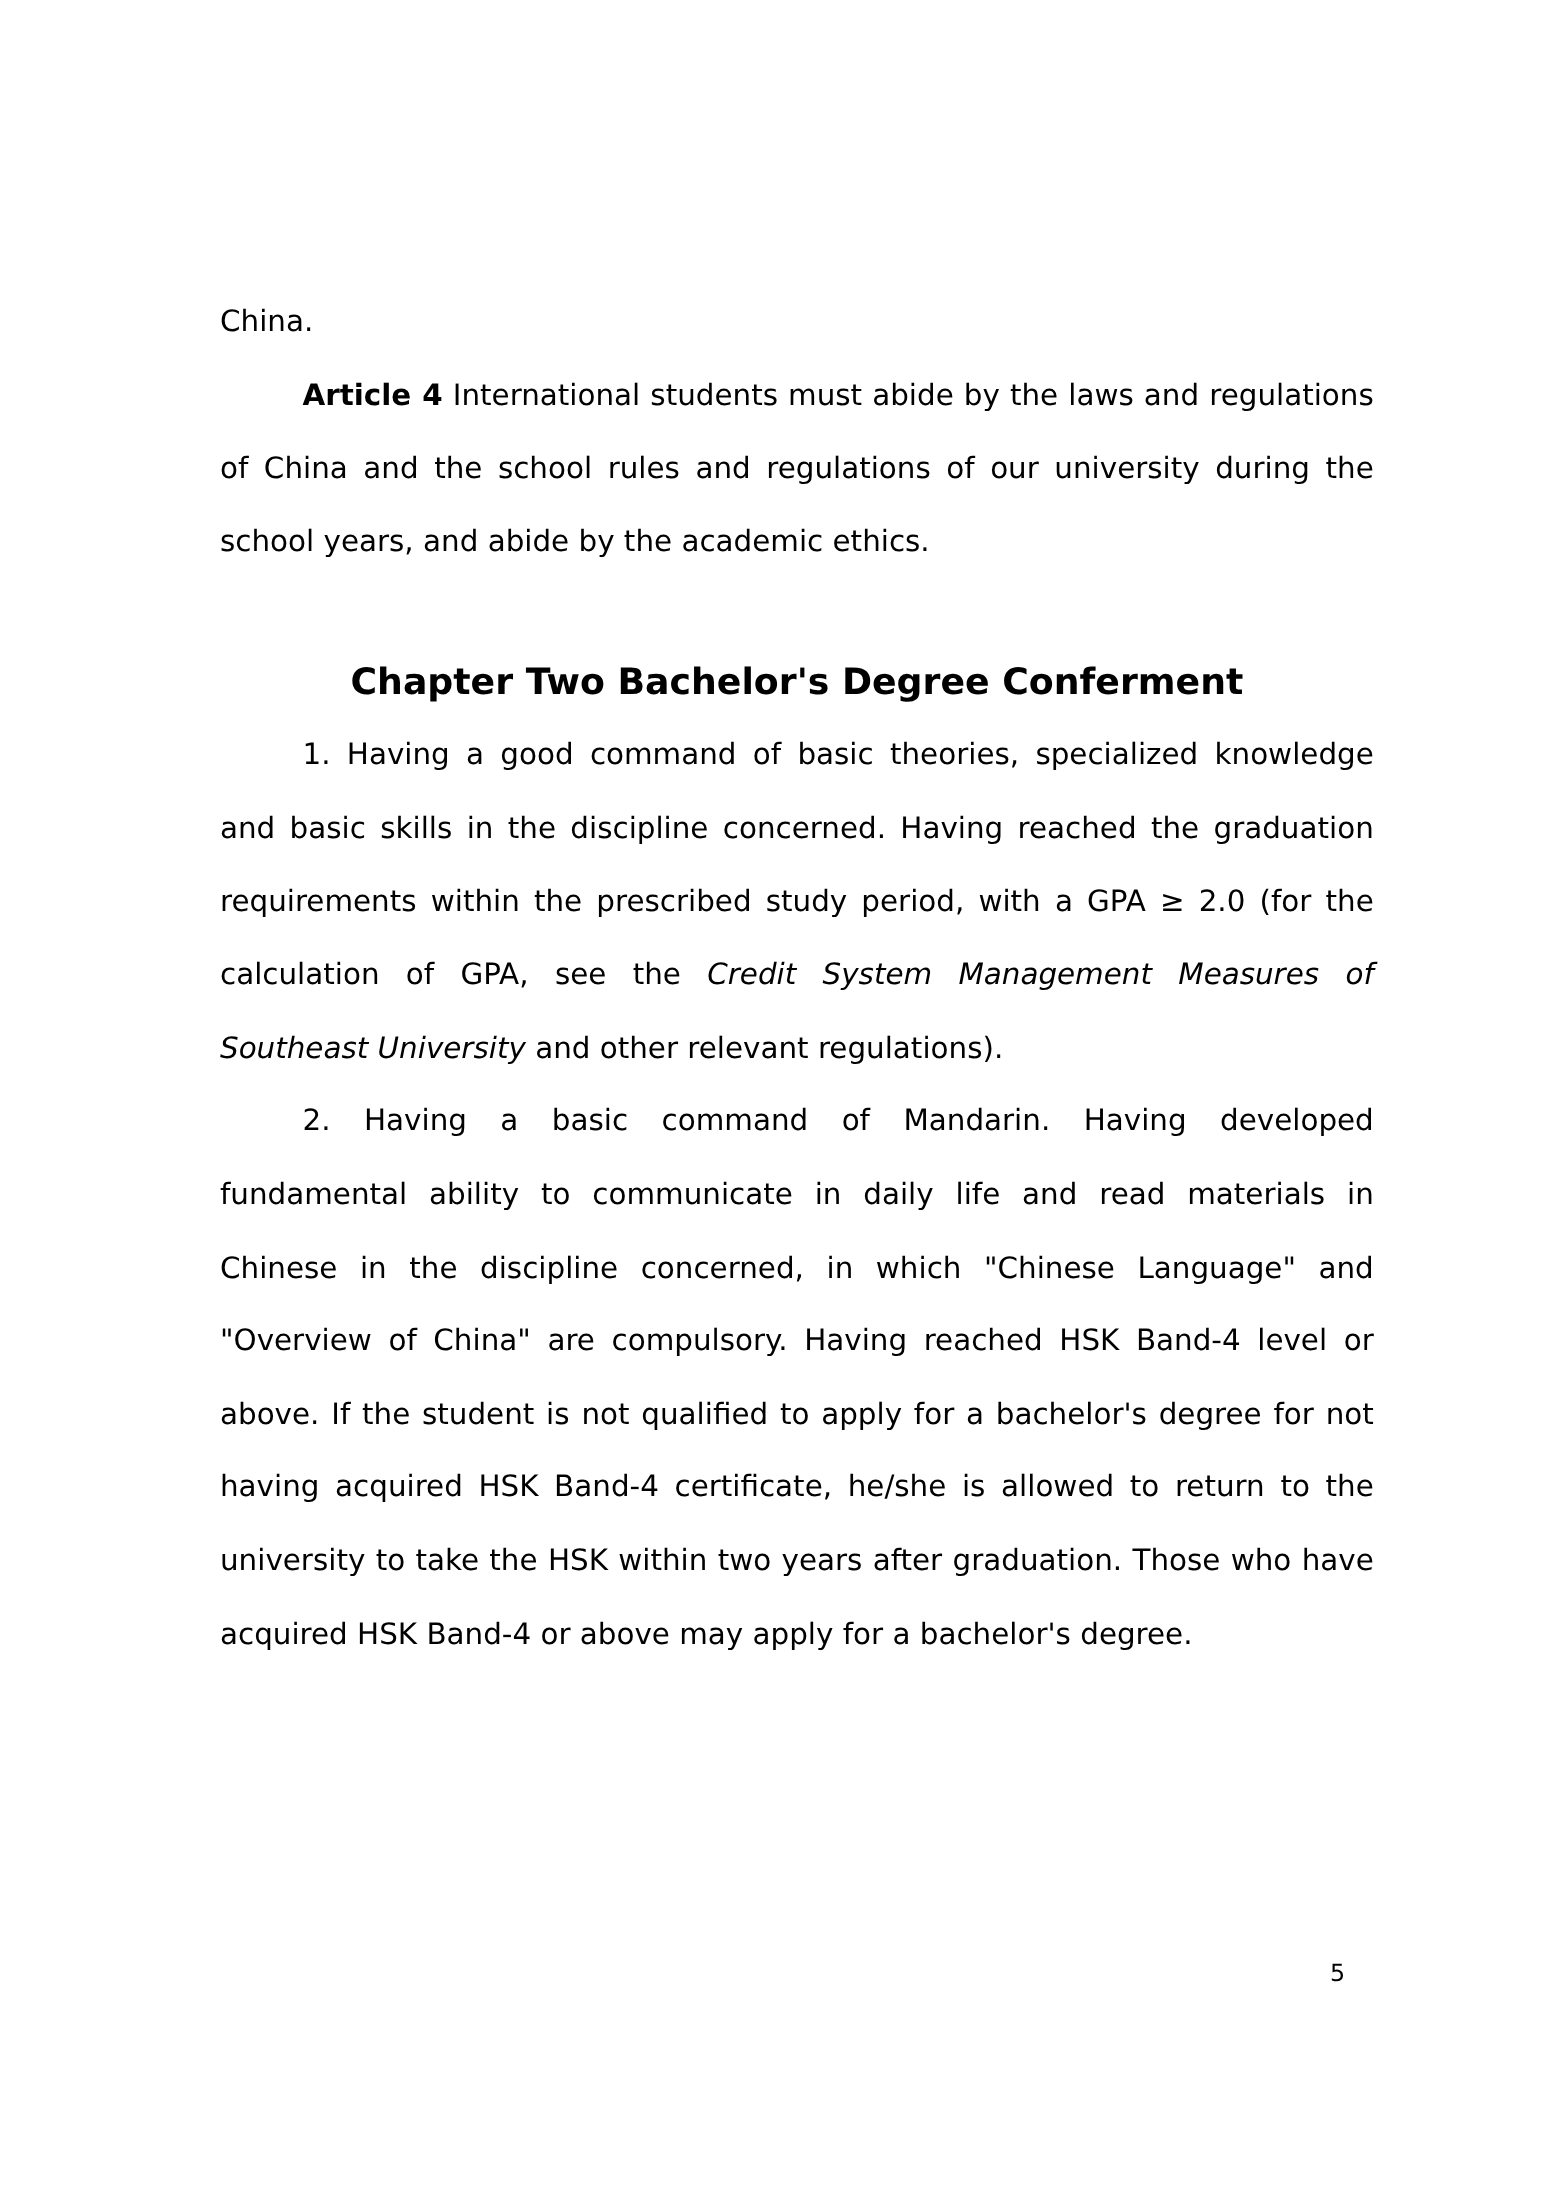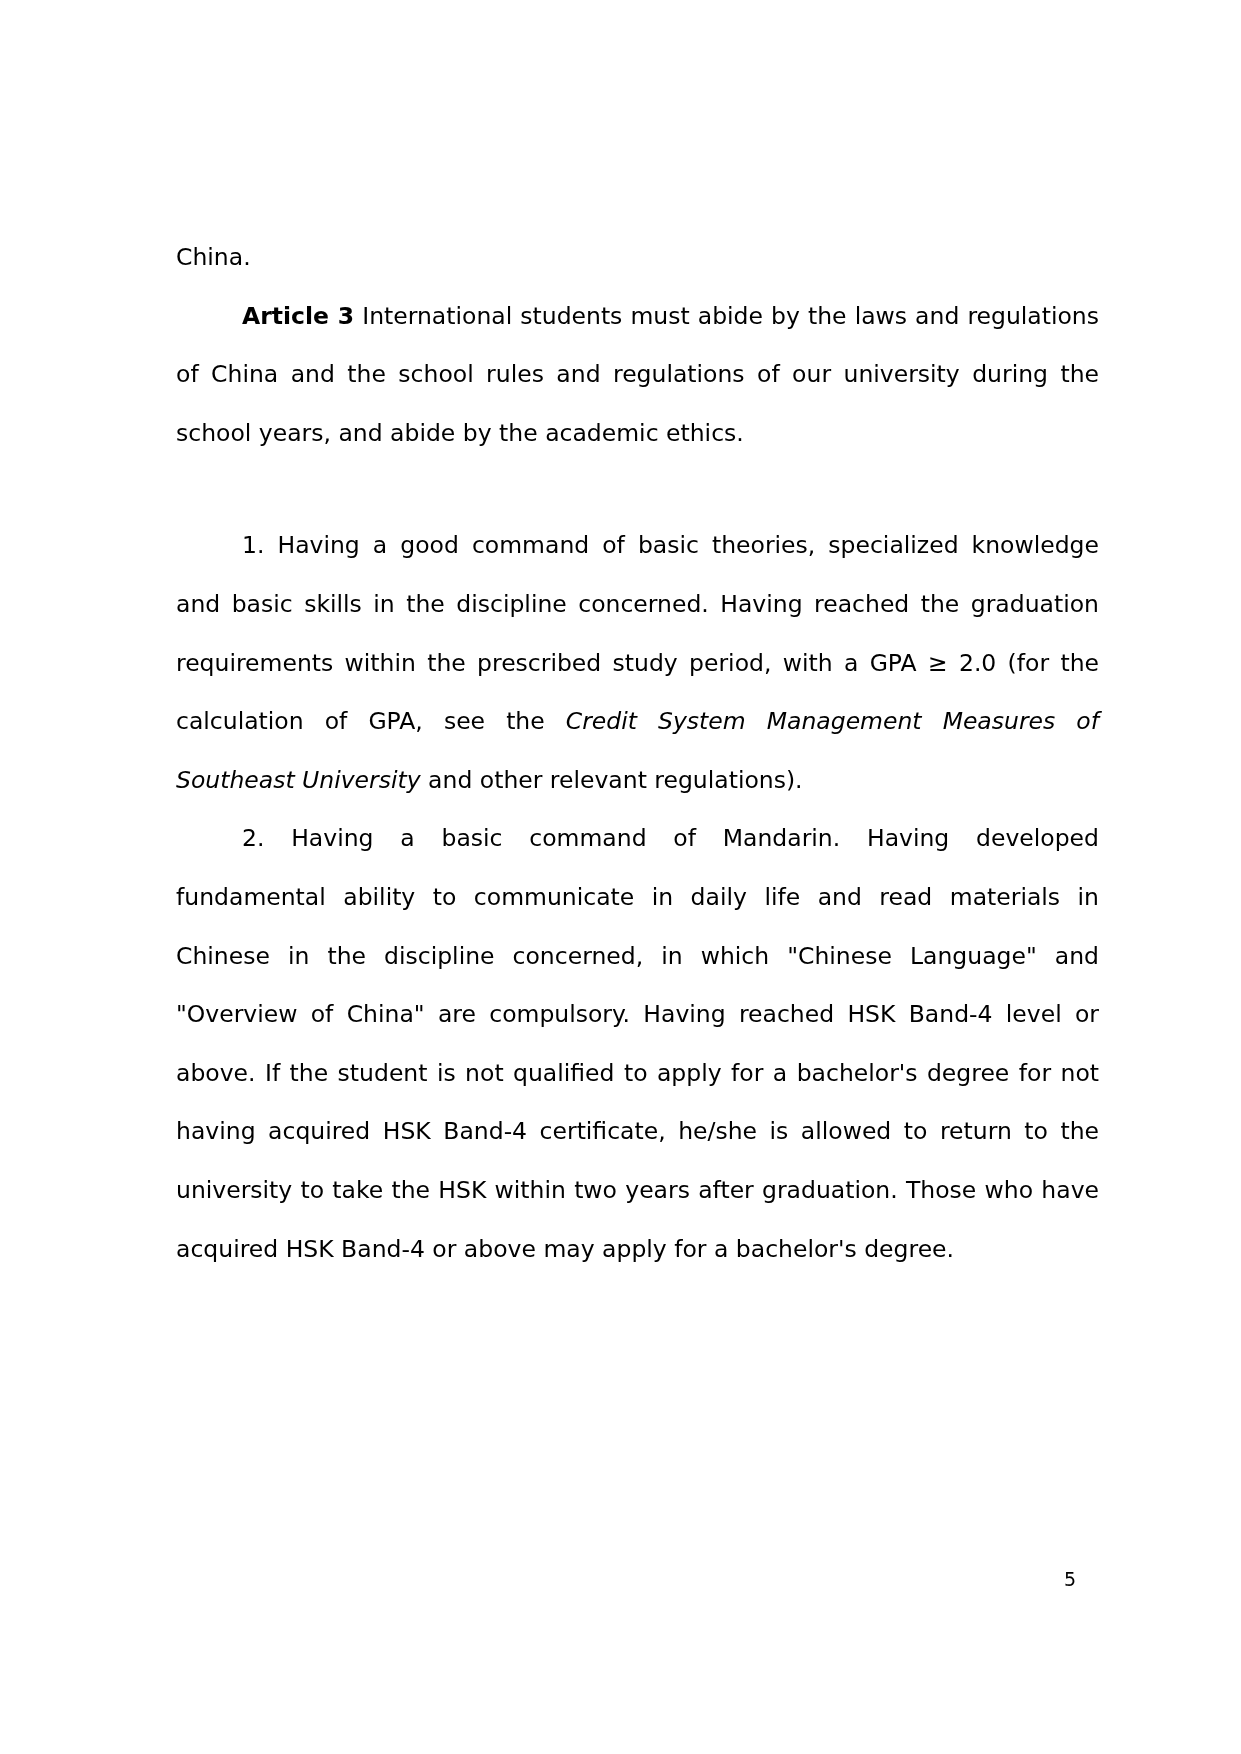--- a/index.html
+++ b/index.html
@@ -59,22 +59,23 @@
     }
   </style>
 </head>
 <body>
 
 <div class="page">
   <div class="content">
 
     <p class="para">China.</p>
 
-    <p class="para indent spaced-after-art3"><span class="bold">Article 3</span><span> International students must abide by the laws and regulations of China and the school rules and regulations of our university during the school years, and abide by the academic ethics.</span></p>
+    <p class="para indent spaced-after-art3"><span class="bold">Article 4</span><span> International students must abide by the laws and regulations of China and the school rules and regulations of our university during the school years, and abide by the academic ethics.</span></p>
 
+    <h2 class="chapter-title">Chapter Two Bachelor's Degree Conferment</h2>
 
 
     <p class="para indent"><span>1. Having a good command of basic theories, specialized knowledge and basic skills in the discipline concerned. Having reached the graduation requirements within the prescribed study period, with a GPA ≥ 2.0 (for the calculation of GPA, see the </span><span class="ital">Credit System Management Measures of Southeast University</span><span> and other relevant regulations).</span></p>
 
     <p class="para indent">2. Having a basic command of Mandarin. Having developed fundamental ability to communicate in daily life and read materials in Chinese in the discipline concerned, in which "Chinese Language" and "Overview of China" are compulsory. Having reached HSK Band-4 level or above. If the student is not qualified to apply for a bachelor's degree for not having acquired HSK Band-4 certificate, he/she is allowed to return to the university to take the HSK within two years after graduation. Those who have acquired HSK Band-4 or above may apply for a bachelor's degree.</p>
 
   </div>
 
   <div class="page-number">5</div>
 </div>

